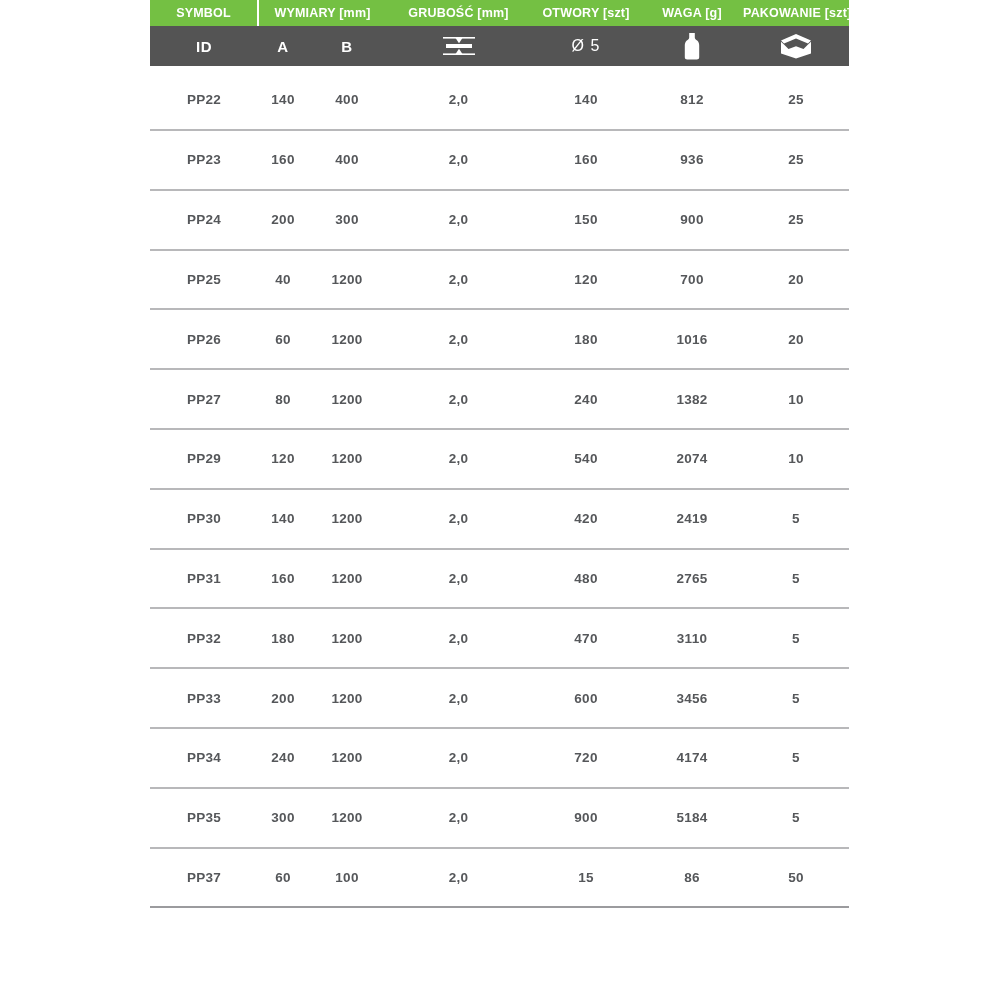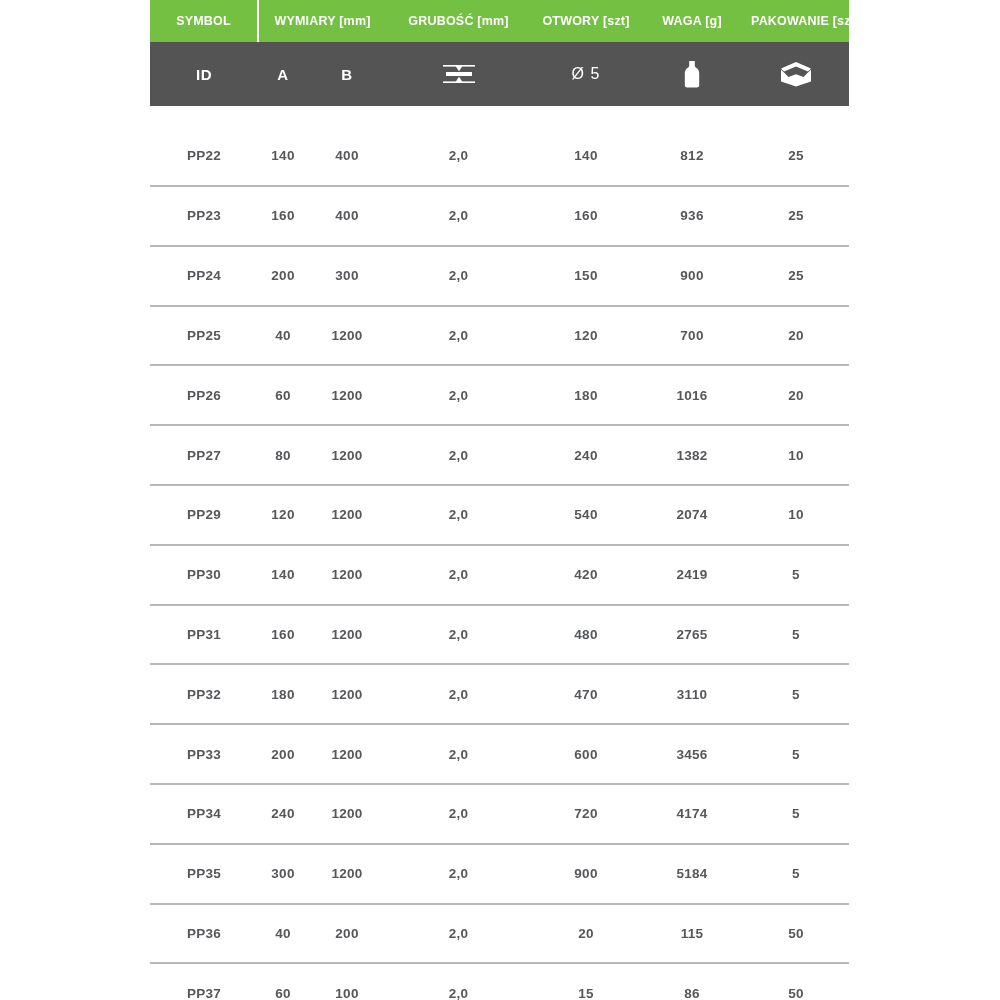--- a/index.html
+++ b/index.html
@@ -42,38 +42,38 @@
   .col-pack     { width: 106px; }
 
   
   .group-head th {
     background: #74c043;
     color: #ffffff;
     font-size: 12.5px;
     font-weight: bold;
     letter-spacing: 0.2px;
     height: 26px;
-    padding: 8px;
+    padding: 0;
     text-align: center;
     vertical-align: middle;
     white-space: nowrap;
   }
   .group-head th.gh-symbol {
     border-right: 2px solid #ffffff;
   }
   .unit {
     font-weight: bold;
   }
 
   
   .icon-head th {
     background: #545454;
     color: #ffffff;
     height: 40px;
-    padding: 12px;
+    padding: 0;
     text-align: center;
     vertical-align: middle;
     font-size: 14px;
     font-weight: bold;
   }
   .icon-head th.ih-sym,
   .icon-head th.ih-a,
   .icon-head th.ih-b {
     font-size: 15px;
     letter-spacing: 0.5px;
@@ -105,21 +105,21 @@
   }
   .spec-table tbody tr:first-child td {
     height: 59px;
   }
   .spec-table tbody tr:last-child td {
     border-bottom: 2px solid #9b9b9e;
   }
   .cell-symbol { letter-spacing: 0.6px; }
 
   
-  .spec-table tbody tr:first-child td { padding-top: 20px; }
+  .spec-table tbody tr:first-child td { padding-top: 4px; }
 </style>
 </head>
 <body>
 
 <div id="page">
 
   <table class="spec-table">
     <colgroup>
       <col class="col-symbol">
         <col class="col-a">
@@ -305,29 +305,20 @@
         <tr>
           <td class="cell-symbol">PP35</td>
           <td>300</td>
           <td>1200</td>
           <td>2,0</td>
           <td>900</td>
           <td>5184</td>
           <td>5</td>
         </tr>
         <tr>
-          <td class="cell-symbol">PP36</td>
-          <td>40</td>
-          <td>200</td>
-          <td>2,0</td>
-          <td>20</td>
-          <td>115</td>
-          <td>50</td>
-        </tr>
-        <tr>
           <td class="cell-symbol">PP37</td>
           <td>60</td>
           <td>100</td>
           <td>2,0</td>
           <td>15</td>
           <td>86</td>
           <td>50</td>
         </tr>
       </tbody>
   </table>

